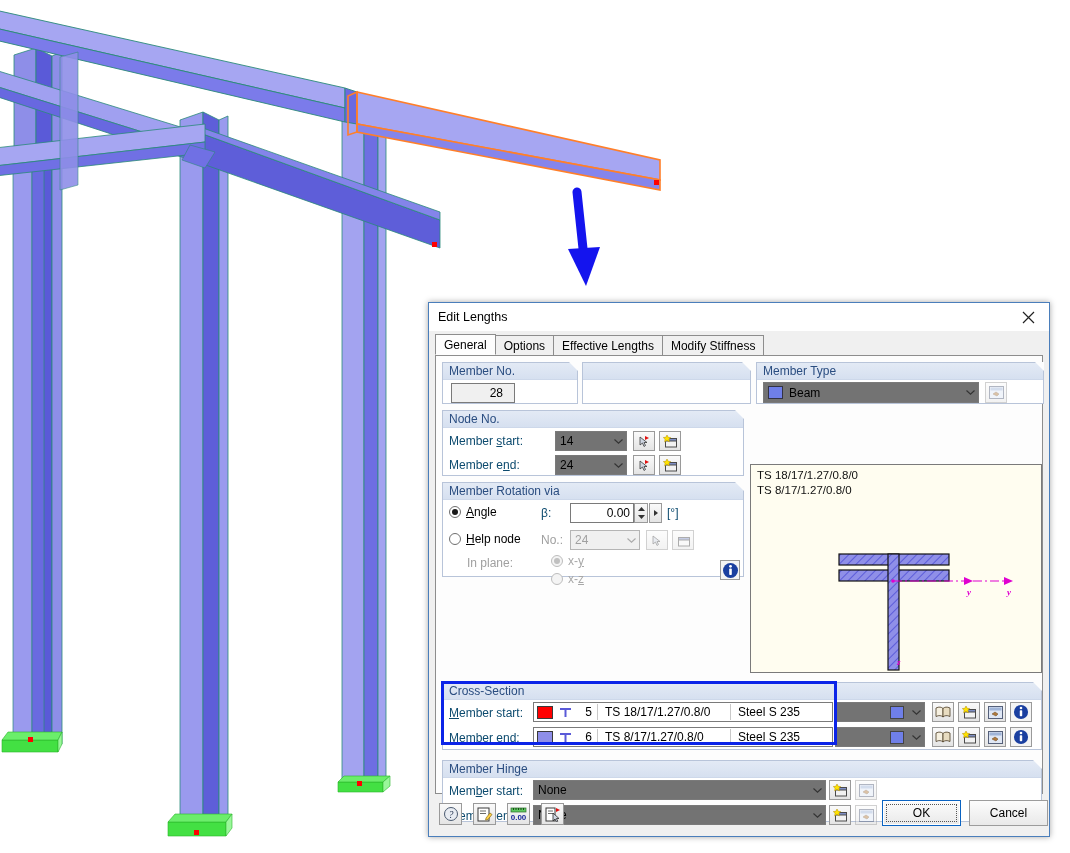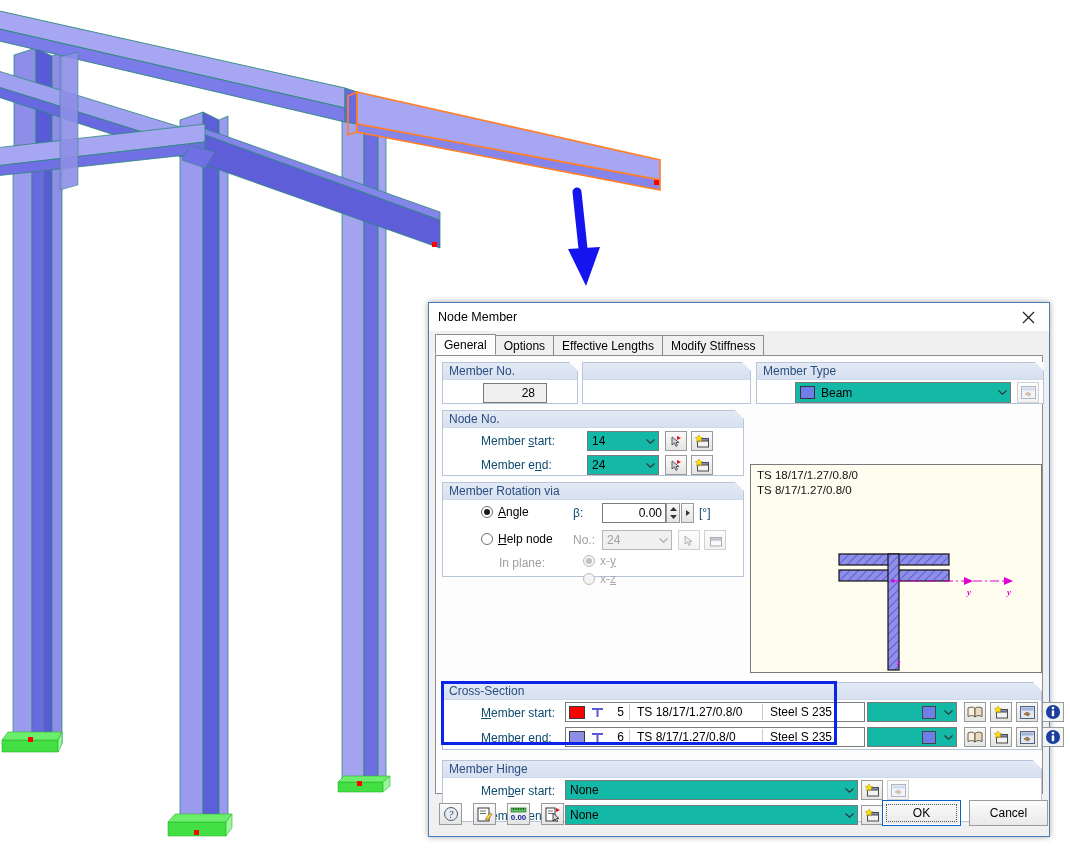--- a/index.html
+++ b/index.html
@@ -85,42 +85,42 @@
     font-size:12px;
     padding:1px 0 0 6px;
     position:relative;
   }
   .group > .gtitle::after{
     content:"";
     position:absolute; right:-1px; top:-1px;
     border-top:9px solid #fdfdfd;
     border-left:9px solid transparent;
   }
-  .group > .gbody { position:relative;margin-left:32px; }
+  .group > .gbody { position:relative; }
 
   .lbl { font-size:12px; color:#0c4a6e; position:absolute; white-space:nowrap; }
   .lbl u { text-decoration:underline; }
   .lbl.disabled { color:#a0a0a0; }
 
   
   .field {
     position:absolute;
     background:#ffffff;
     border:1px solid #7a7a7a;
     font-size:12px;
     display:flex; align-items:center;
     padding:0 4px;
   }
   .field.readonly { background:#f0f0f0; justify-content:flex-end; padding-right:11px; }
   .field.num { justify-content:flex-end; }
 
   
   .combo {
     position:absolute;
-    background:#14b8a6;
+    background:#737373;
     border:1px solid #7a7a7a;
     font-size:12px;
     display:flex; align-items:center;
     padding-left:4px;
     cursor:pointer;
   }
   .combo .ctext { flex:1; overflow:hidden; white-space:nowrap; }
   .combo .arrow {
     width:16px; display:flex; align-items:center; justify-content:center;
     color:#3a3a3a;
@@ -294,21 +294,21 @@
 
   <g class="arrow-annot">
     <path d="M 577,192 L 584,258" stroke="#1414ee" stroke-width="9" stroke-linecap="round" fill="none"></path>
     <polygon points="568,249 600,247 586,286" fill="#1414ee"></polygon>
   </g>
 </svg>
 
 <div id="dialog">
 
   <div class="titlebar">
-    <span class="title">Node Member</span>
+    <span class="title">Edit Lengths</span>
     <div class="close-btn">
       <svg width="13" height="13" viewBox="0 0 13 13">
           <path d="M1,1 L12,12 M12,1 L1,12" stroke="#222" stroke-width="1.2" fill="none"></path>
         </svg>
     </div>
   </div>
 
   <div class="tabstrip">
     <div class="tab active">
         <span>General</span>

